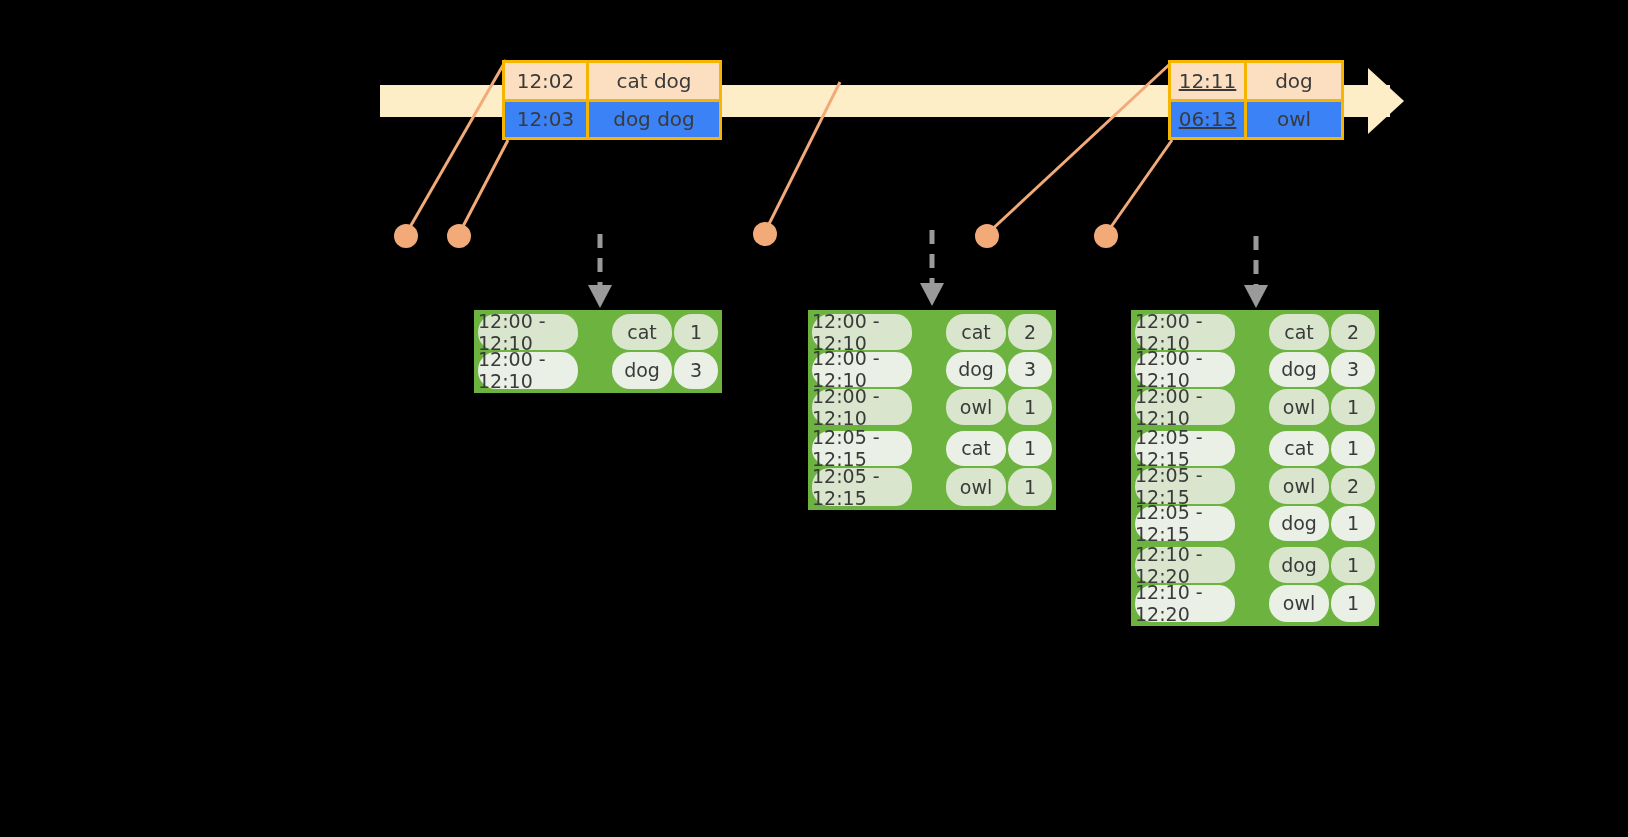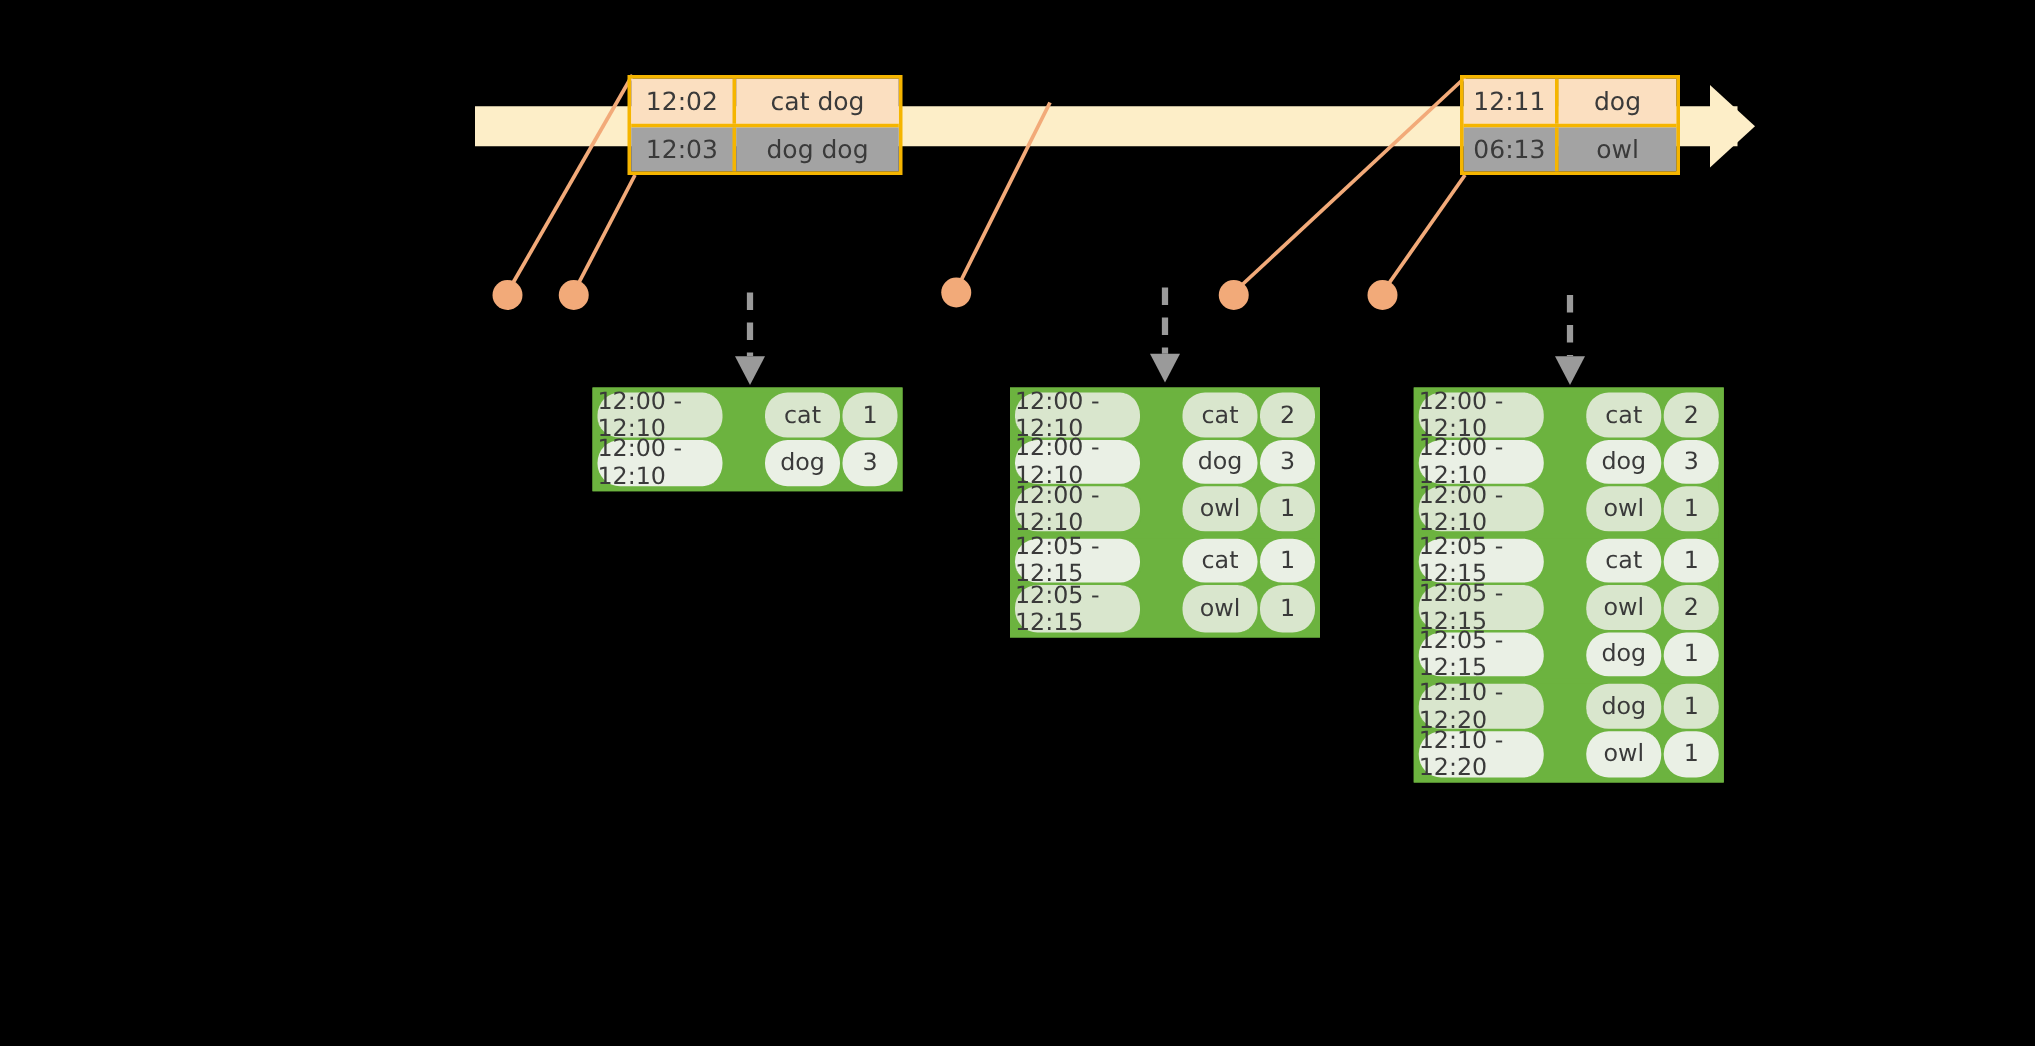--- a/index.html
+++ b/index.html
@@ -19,26 +19,26 @@
   .evt{position:absolute;border:3px solid #f5b500;box-sizing:border-box;
        display:flex;flex-direction:column;}
   .evt .row{display:flex;flex:1;}
   .evt .row + .row{border-top:3px solid #f5b500;}
   .evt .c-time{width:84px;box-sizing:border-box;display:flex;align-items:center;
        justify-content:center;border-right:3px solid #f5b500;
        font-size:20px;color:#3a3a3a;}
   .evt .c-word{flex:1;box-sizing:border-box;display:flex;align-items:center;
        justify-content:center;font-size:20px;color:#3a3a3a;padding:0 10px;}
   .evt .row.dark .c-time,.evt .row.dark .c-word{background:#fbdfc0;}
-  .evt .row.light .c-time,.evt .row.light .c-word{background:#a3a3a3;}
+  .evt .row.light .c-time,.evt .row.light .c-word{background:#3b82f6;}
 
   #evt-a{left:502px;top:60px;width:220px;height:80px;}
   #evt-b{left:836px;top:81px;width:196px;height:40px;}
   #evt-c{left:1168px;top:60px;width:176px;height:80px;}
-  #evt-c .c-time{width:76px;}
+  #evt-c .c-time{width:76px;text-decoration:underline;}
 
   
   .dot{position:absolute;width:24px;height:24px;border-radius:50%;
        background:#f2aa79;}
 
   
   .gtable{position:absolute;border:4px solid #6cb33f;box-sizing:border-box;
        display:flex;flex-direction:column;background:#6cb33f;}
   .gtable .grow{display:flex;height:37.5px;}
   .gtable .grow.gap{border-top:4px solid #6cb33f;}

